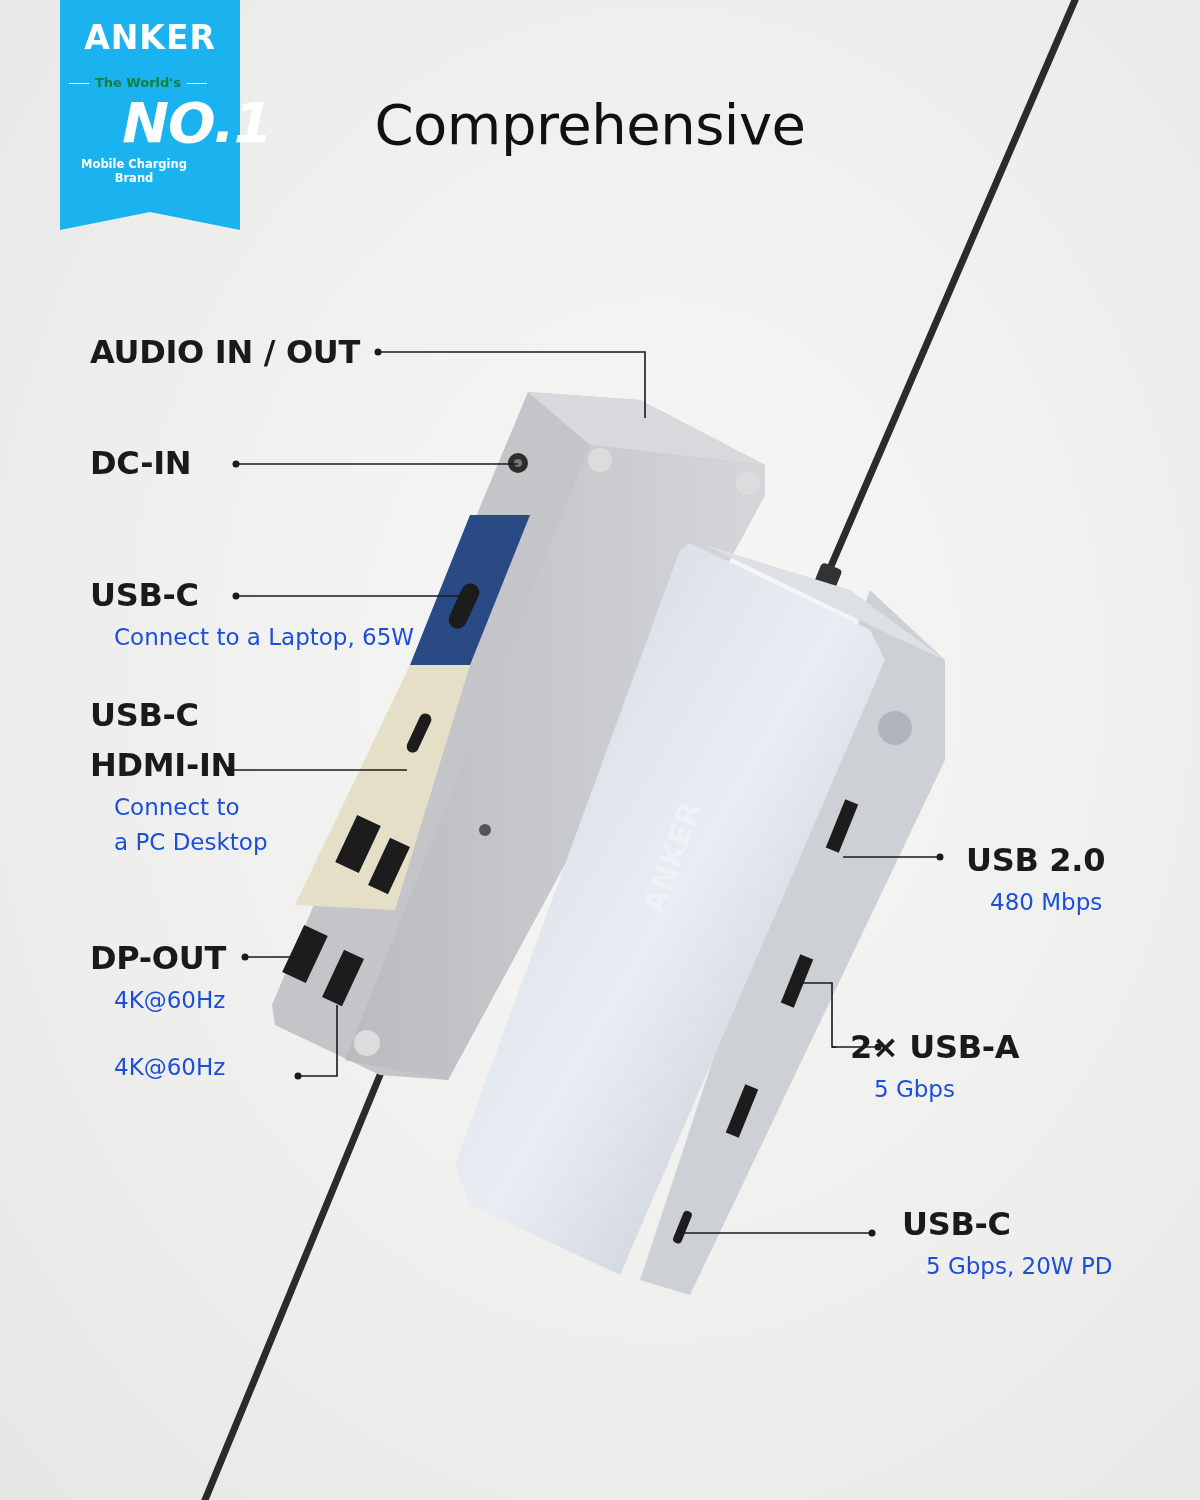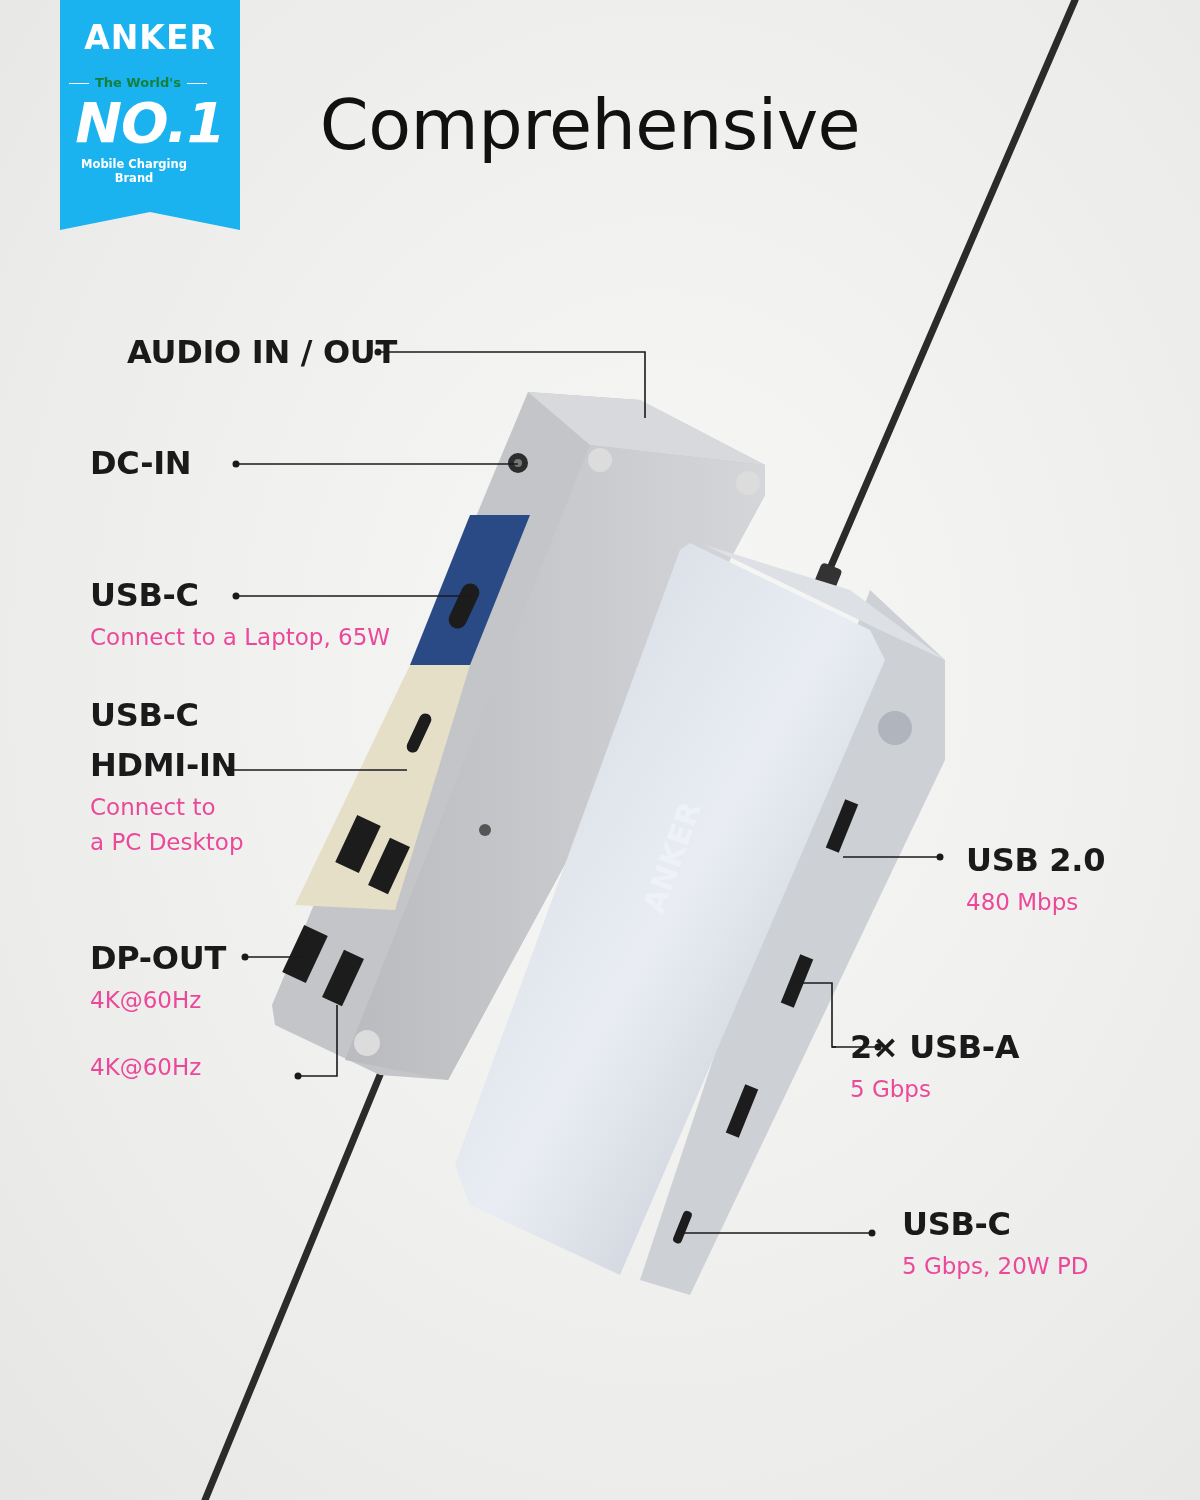--- a/index.html
+++ b/index.html
@@ -5,27 +5,27 @@
   html, body { margin:0; padding:0; }
   body { width:1200px; height:1500px; overflow:hidden; position:relative;
     background: radial-gradient(ellipse at 55% 45%, #f7f7f6 0%, #efefee 55%, #e6e6e5 100%);
     font-family: "DejaVu Sans", sans-serif; color:#1a1a1a; }
   .badge { position:absolute; left:60px; top:0; width:180px; height:230px; }
   .badge svg { position:absolute; left:0; top:0; }
   .badge .brand { position:absolute; left:0; width:180px; top:18px; text-align:center; color:#fff;
     font-family:"DejaVu Sans", sans-serif; font-weight:bold; font-size:33px; letter-spacing:1px; }
   .badge .worlds { position:absolute; left:0; width:156px; top:75px; text-align:center; color:#15803d; font-weight:bold; font-size:13px; }
   .badge .worlds:before, .badge .worlds:after { content:""; display:inline-block; width:20px; height:1.5px; background:#fff; vertical-align:middle; margin:0 6px; }
-  .badge .no1 { position:absolute; left:0; width:180px; top:90px; text-align:center; color:#fff; font-weight:bold; font-style:italic; font-size:56px; letter-spacing:-1px; }
+  .badge .no1 { position:absolute; left:0; width:180px; top:90px; text-align:center; color:#fff; font-weight:bold; font-style:italic; font-size:56px; letter-spacing:-1px;padding-left:47px; }
   .badge .mcb { position:absolute; left:0; width:148px; top:157px; text-align:center; color:#fff; font-weight:bold; font-size:11.5px; }
   .title { position:absolute; left:290px; width:600px; top:80px; text-align:center; font-family:"DejaVu Sans", sans-serif;
-    font-size:70px; line-height:90px; color:#111; letter-spacing:-0.5px; }
+    font-size:56px; line-height:90px; color:#111; letter-spacing:-0.5px; }
   .lbl { position:absolute; font-family:"DejaVu Sans", sans-serif; }
   .lbl .h { font-weight:bold; font-size:32px; color:#1a1a1a; line-height:50px; letter-spacing:-0.3px; }
-  .lbl .s { font-size:23px; color:#ec4899; line-height:35px; }
+  .lbl .s { font-size:23px; color:#1d4ed8; line-height:35px;margin-left:24px; }
   svg.art { position:absolute; left:0; top:0; }
 </style>
 </head>
 <body>
 
 <svg class="art" width="1200" height="1500" viewBox="0 0 1200 1500">
   <defs>
     <linearGradient id="topg" x1="0" y1="0" x2="1" y2="1">
       <stop offset="0" stop-color="#cfd5df"></stop>
       <stop offset="0.5" stop-color="#e9edf3"></stop>
@@ -117,21 +117,21 @@
   <div class="brand">ANKER</div>
   <div class="worlds">The World's</div>
   <div class="no1">NO.1</div>
   <div class="mcb">Mobile Charging Brand</div>
 </div>
 
 <div class="title">
   <div>Comprehensive</div>
 </div>
 
-<div class="lbl" style="left:90px; top:327px;margin-left:37px;">
+<div class="lbl" style="left:90px; top:327px;">
   <div class="h">AUDIO IN / OUT</div>
 </div>
 <div class="lbl" style="left:90px; top:438px;">
   <div class="h">DC-IN</div>
 </div>
 <div class="lbl" style="left:90px; top:570px;">
   <div class="h">USB-C</div>
   <div class="s">Connect to a Laptop, 65W</div>
 </div>
 <div class="lbl" style="left:90px; top:690px;">

